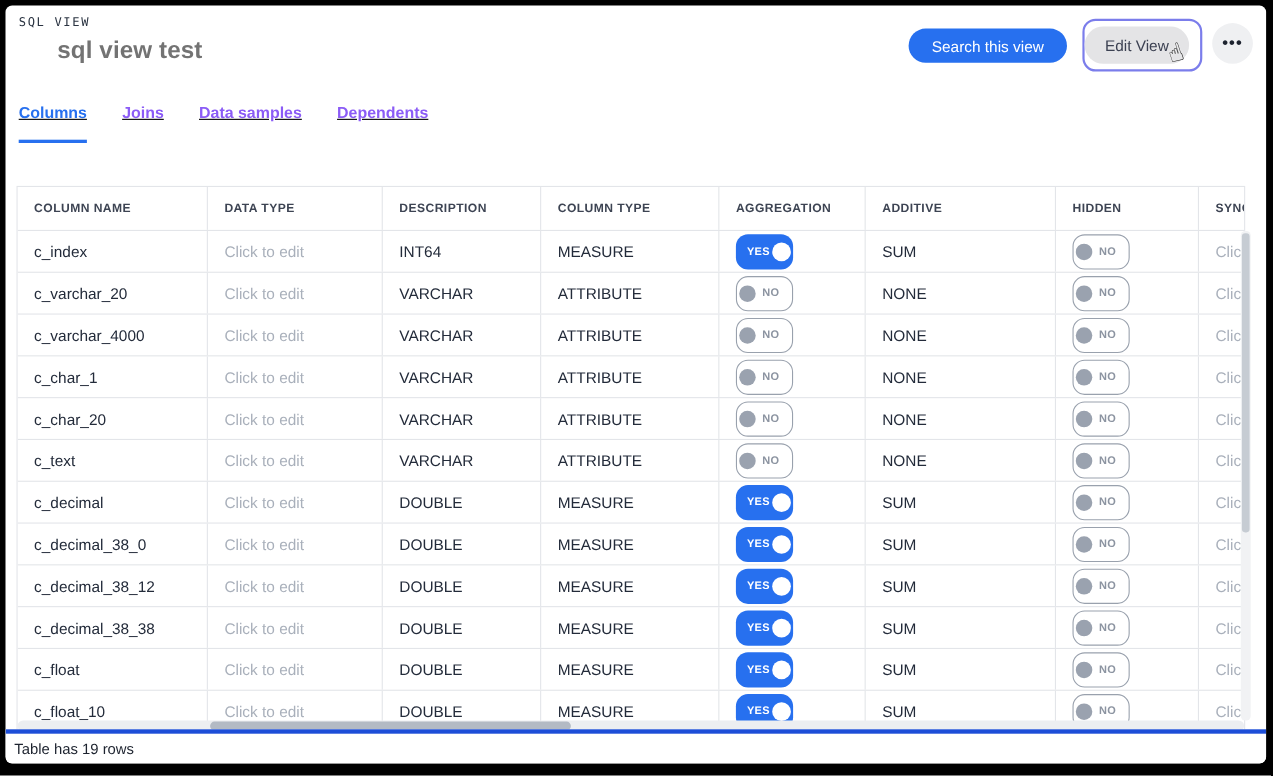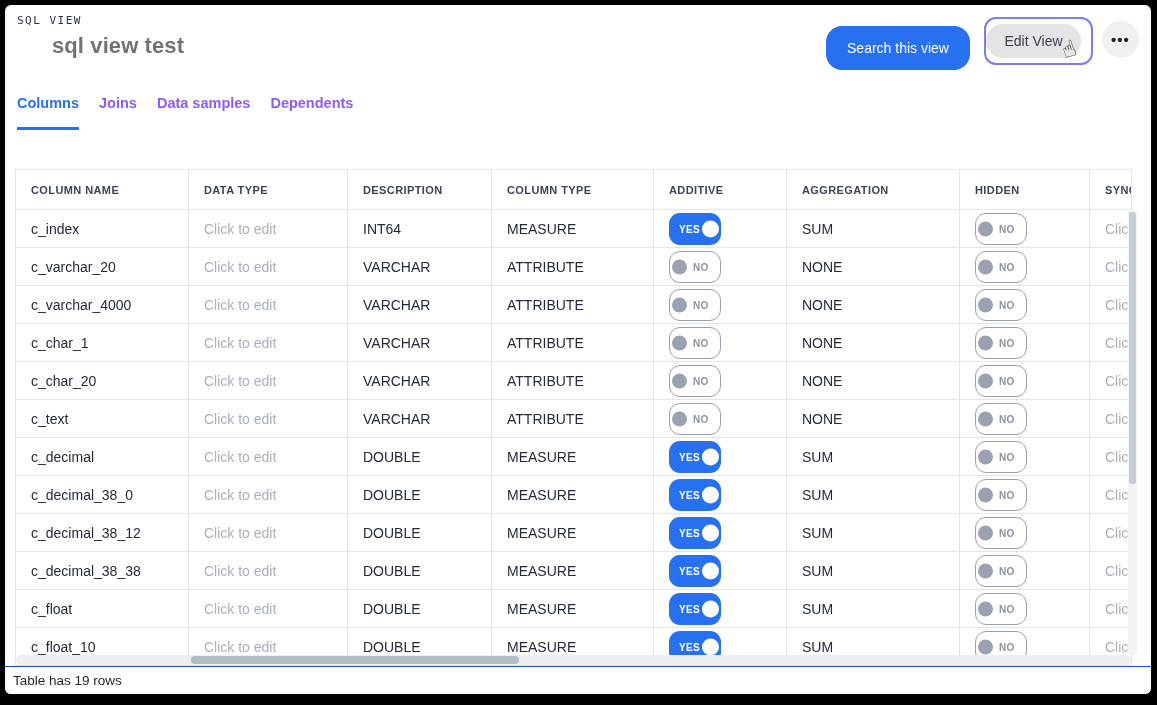--- a/index.html
+++ b/index.html
@@ -15,21 +15,21 @@
   .eyebrow{
     position:absolute;left:12px;top:9px;
     font-family:"DejaVu Sans Mono", monospace;
     font-size:11px;letter-spacing:1.5px;color:#2B3442;font-weight:500;
   }
   .title{
     position:absolute;left:11px;top:28px;
     font-size:22px;font-weight:700;color:#737373;letter-spacing:0.1px;margin-left:36px;
   }
   .btn-search{
-    position:absolute;left:821px;top:21px;width:144px;height:44px;
+    position:absolute;left:821px;top:21px;width:144px;height:31px;
     background:#2770EF;color:#fff;border:none;border-radius:16px;
     font-size:14px;font-family:inherit;cursor:pointer;
     display:flex;align-items:center;justify-content:center;
   }
   .edit-ring{
     position:absolute;left:979px;top:12px;width:105px;height:44px;
     border:2px solid #7B7DEB;border-radius:12px;
     display:flex;align-items:center;justify-content:flex-start;background:transparent;
   }
   .btn-edit{
@@ -42,21 +42,21 @@
     font-family:"DejaVu Sans", sans-serif;
   }
   .btn-more{
     position:absolute;left:1097px;top:16px;width:37px;height:37px;border-radius:50%;
     background:#EFF0F2;border:none;cursor:pointer;color:#1D232F;
     font-size:15px;letter-spacing:1px;font-weight:700;line-height:37px;text-align:center;
     padding:0;font-family:inherit;
   }
   
   .tabs{
-    position:absolute;left:12px;top:90px;display:flex;gap:20px;
+    position:absolute;left:12px;top:90px;display:flex;gap:32px;text-decoration:underline;
   }
   .tab{
     font-size:14.5px;font-weight:600;color:#8b5cf6;padding-bottom:16px;cursor:pointer;
   }
   .tab.active{color:#2770EF;border-bottom:3px solid #2770EF;}
   
   .table-wrap{
     position:absolute;left:10px;top:164px;width:1117px;height:497px;
   }
   .tbl{
@@ -109,21 +109,21 @@
     position:absolute;right:-5px;top:41px;bottom:11px;width:9px;background:#F1F2F4;
     border-radius:4px;
   }
   .vscroll .thumb{
     position:absolute;left:1px;top:2px;width:7px;height:272px;
     background:#C6CCD3;border-radius:3px;cursor:pointer;
   }
   
   .footer{
     position:absolute;left:0;right:0;bottom:0;height:27px;
-    border-top:1px solid #1d4ed8;display:flex;align-items:center;padding-left:8px;
+    border-top:4px solid #1d4ed8;display:flex;align-items:center;padding-left:8px;
     font-size:13.5px;color:#1D232F;background:#fff;
   }
 </style>
 </head>
 <body>
 
 <div class="app">
 
   <div class="eyebrow">SQL VIEW</div>
   <div class="title">sql view test</div>
@@ -142,22 +142,22 @@
       <div class="tab">Dependents</div>
     </div>
 
   <div class="table-wrap">
     <div class="tbl">
       <div class="tr head">
         <div class="th">COLUMN NAME</div>
         <div class="th">DATA TYPE</div>
         <div class="th">DESCRIPTION</div>
         <div class="th">COLUMN TYPE</div>
+        <div class="th">AGGREGATION</div>
         <div class="th">ADDITIVE</div>
-        <div class="th">AGGREGATION</div>
         <div class="th">HIDDEN</div>
         <div class="th">SYNONYMS</div>
       </div>
       <div id="tbody">
   <div class="tr">
     <div class="td">c_index</div>
     <div class="td ph">Click to edit</div>
     <div class="td">INT64</div>
     <div class="td">MEASURE</div>
     <div class="td">

